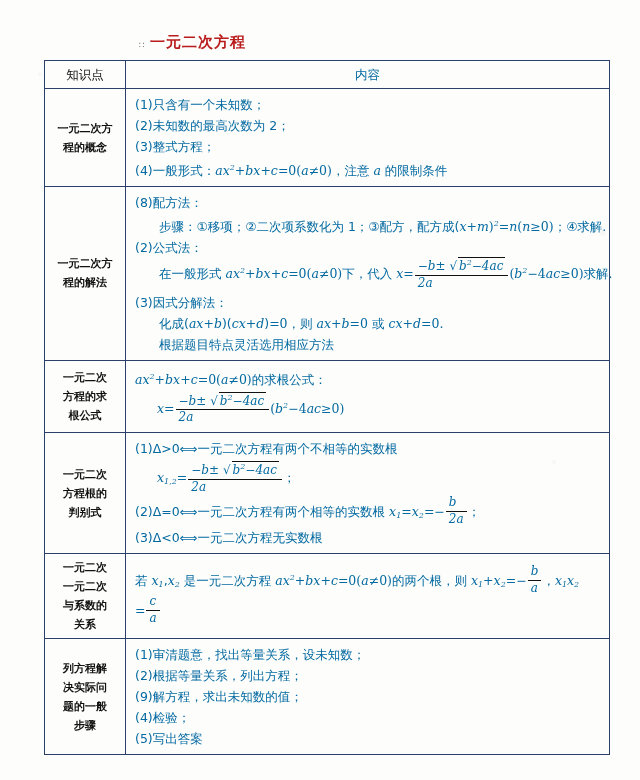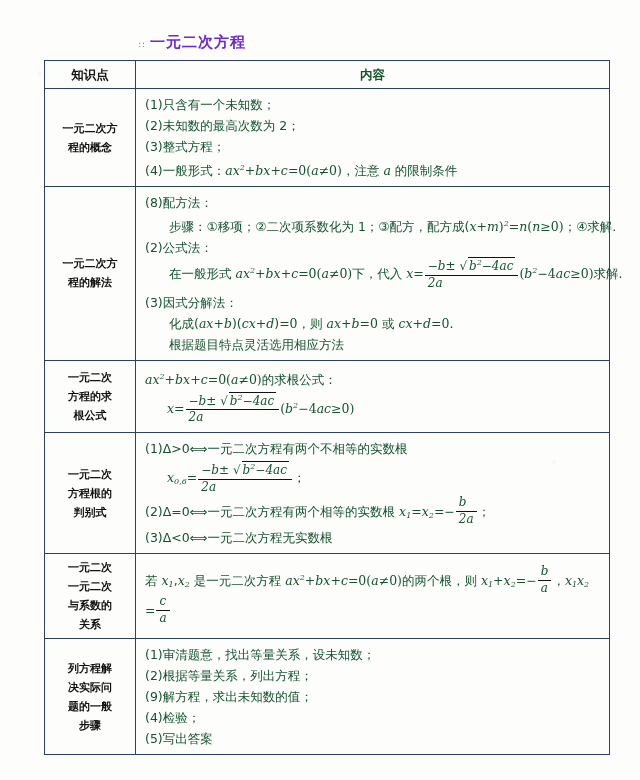--- a/index.html
+++ b/index.html
@@ -20,21 +20,21 @@
     inset: 0;
     background: #fdfdfb;
   }
   .title {
     position: absolute;
     left: 150px;
     top: 33px;
     font-size: 15px;
     font-weight: bold;
     letter-spacing: 1px;
-    color: #6d28d9;
+    color: #b91c1c;
   }
   .title-dots {
     position: absolute;
     left: 139px;
     top: 40px;
     font-size: 9px;
     color: #7a7a7a;
     letter-spacing: -1px;
   }
   table.kb {
@@ -56,27 +56,27 @@
     font-size: 11px;
     font-weight: bold;
     line-height: 19px;
     padding: 4px 2px;
     color: #111;
   }
   table.kb td.content {
     padding: 5px 6px 5px 9px;
     font-size: 12.5px;
     line-height: 21px;
-    color: #14532d;
+    color: #0369a1;
     text-align: left;
   }
   table.kb tr.header td {
-    font-weight: bold;
+    font-weight: normal;
     font-size: 12.5px;
-    padding: 3px 13px;
+    padding: 3px 8px;
     height: 18px;
   }
   tr.header td.content {
     text-align: center;
     padding: 3px 2px;
   }
   .line { display: block; white-space: nowrap; }
   .indent1 { padding-left: 24px; }
   .mathy {
     font-family: "DejaVu Serif", "Liberation Serif", serif;
@@ -196,21 +196,21 @@
     </tr>
 
     <tr>
       <td class="label">
         <span class="line">一元二次</span>
         <span class="line">方程根的</span>
         <span class="line">判别式</span>
       </td>
       <td class="content">
         <span class="line">(1)Δ&gt;0⟺一元二次方程有两个不相等的实数根</span>
-        <span class="block-math"><span class="mathy">x</span><sub>0,6</sub><span class="up">=</span><span class="frac"><span class="num">−<span class="mathy">b</span>± <span class="sqrt"><span class="rad">√</span><span class="radicand"><span class="mathy">b</span><sup>2</sup>−4<span class="mathy">ac</span></span></span></span><span class="den">2<span class="mathy">a</span></span></span>；</span>
+        <span class="block-math"><span class="mathy">x</span><sub>1,2</sub><span class="up">=</span><span class="frac"><span class="num">−<span class="mathy">b</span>± <span class="sqrt"><span class="rad">√</span><span class="radicand"><span class="mathy">b</span><sup>2</sup>−4<span class="mathy">ac</span></span></span></span><span class="den">2<span class="mathy">a</span></span></span>；</span>
         <span class="line">(2)Δ=0⟺一元二次方程有两个相等的实数根 <span class="mathy">x</span><sub>1</sub><span class="up">=</span><span class="mathy">x</span><sub>2</sub><span class="up">=−</span><span class="frac"><span class="num"><span class="mathy">b</span></span><span class="den">2<span class="mathy">a</span></span></span>；</span>
         <span class="line">(3)Δ&lt;0⟺一元二次方程无实数根</span>
       </td>
     </tr>
 
     <tr>
       <td class="label">
         <span class="line">一元二次</span>
         <span class="line">一元二次</span>
         <span class="line">与系数的</span>

